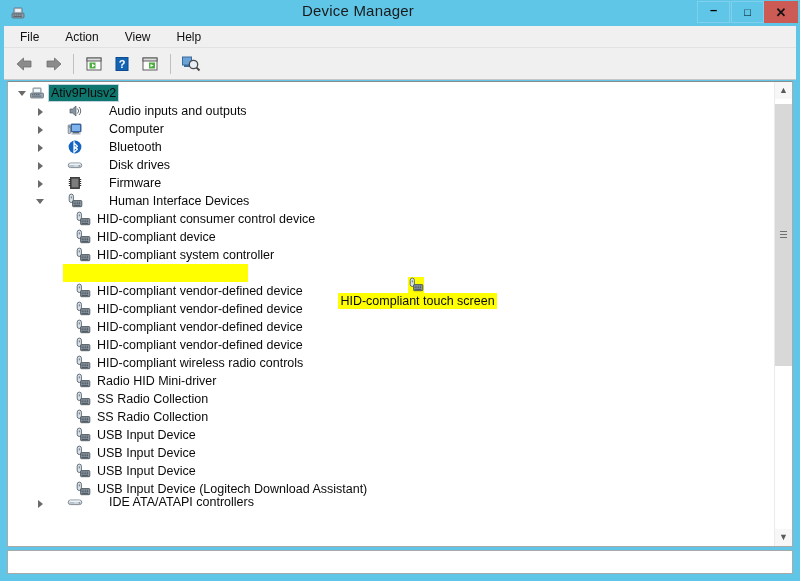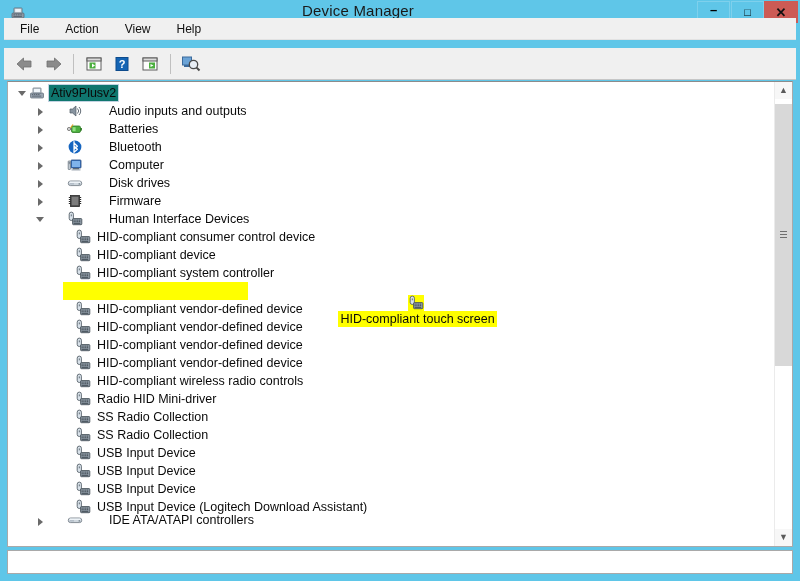--- a/index.html
+++ b/index.html
@@ -66,21 +66,21 @@
     font-family: "Liberation Sans", sans-serif;
     line-height: 1;
   }
   #btn-min .glyph  { font-size: 13px; margin-bottom: 5px; font-weight: bold;}
   #btn-max .glyph  { font-size: 11px; font-weight: bold;}
   #btn-close .glyph{ font-size: 13px; font-weight: bold; color:#111;}
 
   
   #menubar {
     position: absolute;
-    left: 4px; top: 18px;
+    left: 4px; top: 26px;
     width: 792px; height: 22px;
     background: #f0f0f0;
     border-bottom: 1px solid #e2e2e2;
     display: flex;
     align-items: center;
     padding-left: 14px;
     box-sizing: border-box;
   }
   .menu-item {
     font-size: 12px;
@@ -371,49 +371,37 @@
           <span class="ticon"><svg width="16" height="16" viewBox="0 0 16 16">
               <path d="M3 6 L5.5 6 L9 3 L9 13 L5.5 10 L3 10 Z" fill="#8894a0" stroke="#515b66" stroke-width="0.7" stroke-linejoin="round"></path>
               <path d="M10.5 5.5 A3.6 3.6 0 0 1 10.5 10.5" stroke="#515b66" stroke-width="0.9" fill="none"></path>
               <path d="M12 4 A5.5 5.5 0 0 1 12 12" stroke="#515b66" stroke-width="0.9" fill="none"></path>
             </svg></span>
           <span class="label">Audio inputs and outputs</span>
         </div>
         <div class="row ind-1">
           <span class="expander collapsed"></span>
           <span class="ticon"><svg width="16" height="16" viewBox="0 0 16 16">
-              <rect x="4.5" y="5" width="9" height="6.5" rx="1.5" fill="#4caf3f" stroke="#2c7a22" stroke-width="0.8"></rect>
-              <rect x="13.3" y="7" width="1.6" height="2.6" fill="#2c7a22"></rect>
-              <rect x="5.6" y="6.2" width="3" height="4" fill="#8fe07f"></rect>
-              <path d="M1.5 8 L4.8 8" stroke="#6b6b6b" stroke-width="1.4"></path>
-              <circle cx="2" cy="8" r="1.6" fill="#d8d8d8" stroke="#6b6b6b" stroke-width="0.8"></circle>
-              <path d="M6 3.5 L3.5 7" stroke="#d8a020" stroke-width="1.2" fill="none"></path>
-            </svg></span>
-          <span class="label">Batteries</span>
-        </div>
-        <div class="row ind-1">
-          <span class="expander collapsed"></span>
-          <span class="ticon"><svg width="16" height="16" viewBox="0 0 16 16">
-              <circle cx="8" cy="8" r="6.4" fill="#1565c0"></circle>
-              <path d="M7 4 L10.4 7.2 L7 10.4 L7 2.6 L7 13.4 L10.4 10.2 L7 7" stroke="#ffffff" stroke-width="1.25" fill="none" stroke-linejoin="round" stroke-linecap="round"></path>
-            </svg></span>
-          <span class="label">Bluetooth</span>
-        </div>
-        <div class="row ind-1">
-          <span class="expander collapsed"></span>
-          <span class="ticon"><svg width="16" height="16" viewBox="0 0 16 16">
               <rect x="4" y="3" width="10" height="8" rx="0.7" fill="#3f78c4" stroke="#24477a" stroke-width="0.8"></rect>
               <rect x="5" y="4" width="8" height="6" fill="#7fb3ea"></rect>
               <rect x="6" y="11" width="6" height="1.4" fill="#5d6873"></rect>
               <rect x="4.5" y="12.4" width="9" height="1" fill="#8e9aa6"></rect>
               <rect x="1.2" y="4" width="2.2" height="8.5" rx="0.5" fill="#c9d2da" stroke="#5d6873" stroke-width="0.7"></rect>
               <rect x="1.8" y="5" width="1" height="0.8" fill="#5d6873"></rect>
               <rect x="1.8" y="6.3" width="1" height="0.8" fill="#5d6873"></rect>
             </svg></span>
           <span class="label">Computer</span>
+        </div>
+        <div class="row ind-1">
+          <span class="expander collapsed"></span>
+          <span class="ticon"><svg width="16" height="16" viewBox="0 0 16 16">
+              <circle cx="8" cy="8" r="6.4" fill="#1565c0"></circle>
+              <path d="M7 4 L10.4 7.2 L7 10.4 L7 2.6 L7 13.4 L10.4 10.2 L7 7" stroke="#ffffff" stroke-width="1.25" fill="none" stroke-linejoin="round" stroke-linecap="round"></path>
+            </svg></span>
+          <span class="label">Bluetooth</span>
         </div>
         <div class="row ind-1">
           <span class="expander collapsed"></span>
           <span class="ticon"><svg width="16" height="16" viewBox="0 0 16 16">
               <rect x="1.3" y="6" width="13.4" height="4.6" rx="2.2" fill="#cfd7de" stroke="#6a747e" stroke-width="0.8"></rect>
               <rect x="2.3" y="6.4" width="11.4" height="1.5" rx="0.7" fill="#eef3f7"></rect>
               <circle cx="12.3" cy="8.9" r="0.8" fill="#7b8892"></circle>
               <rect x="3" y="8.5" width="4" height="0.8" fill="#9aa6b2"></rect>
             </svg></span>
           <span class="label">Disk drives</span>

